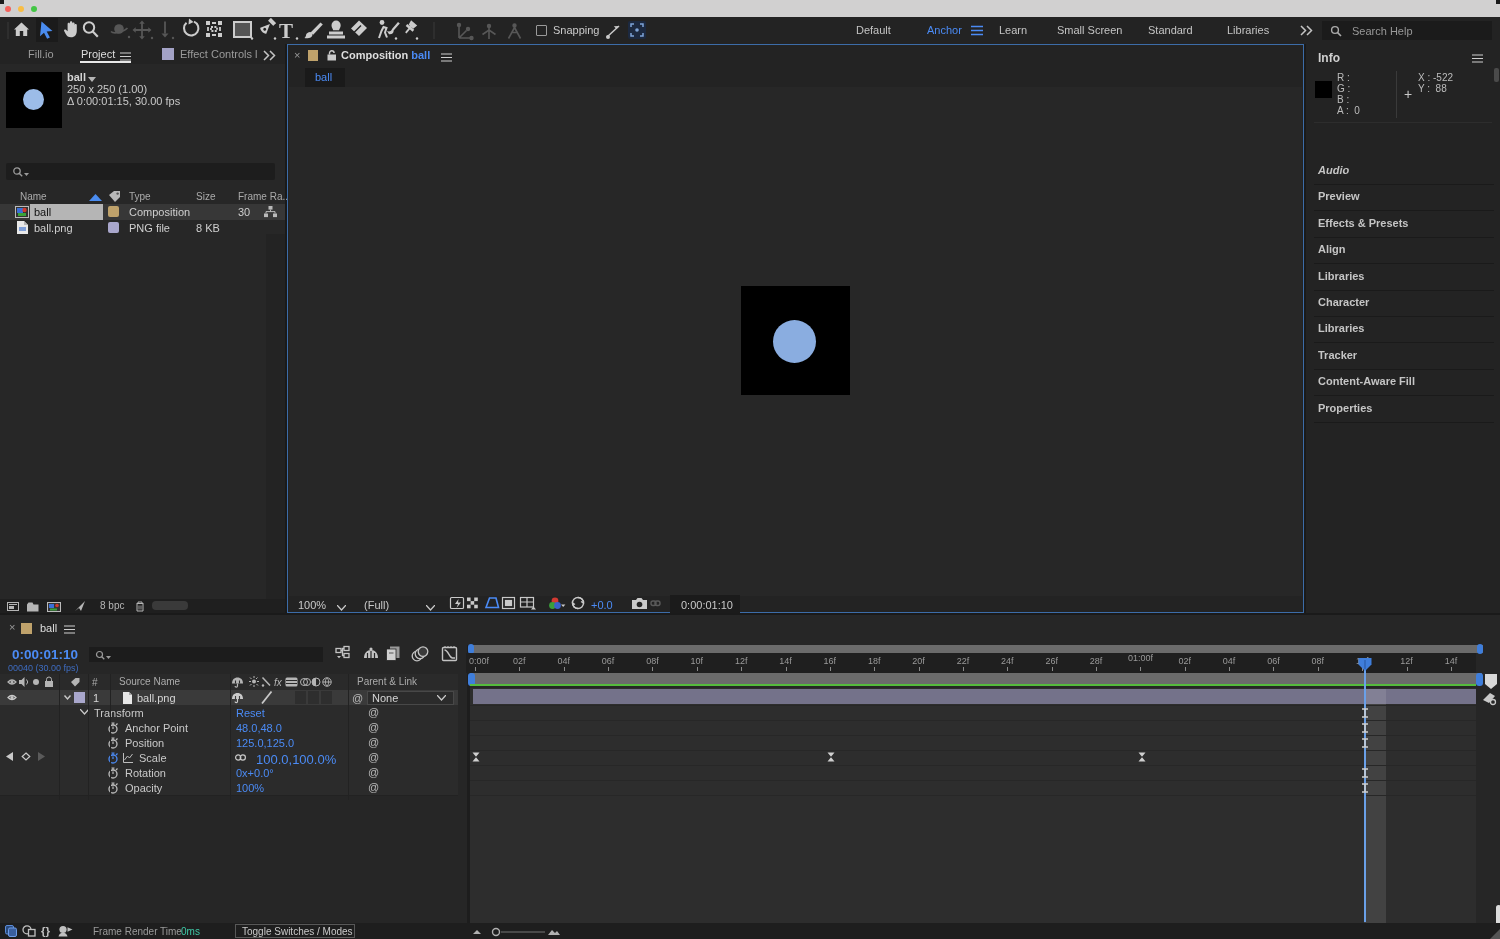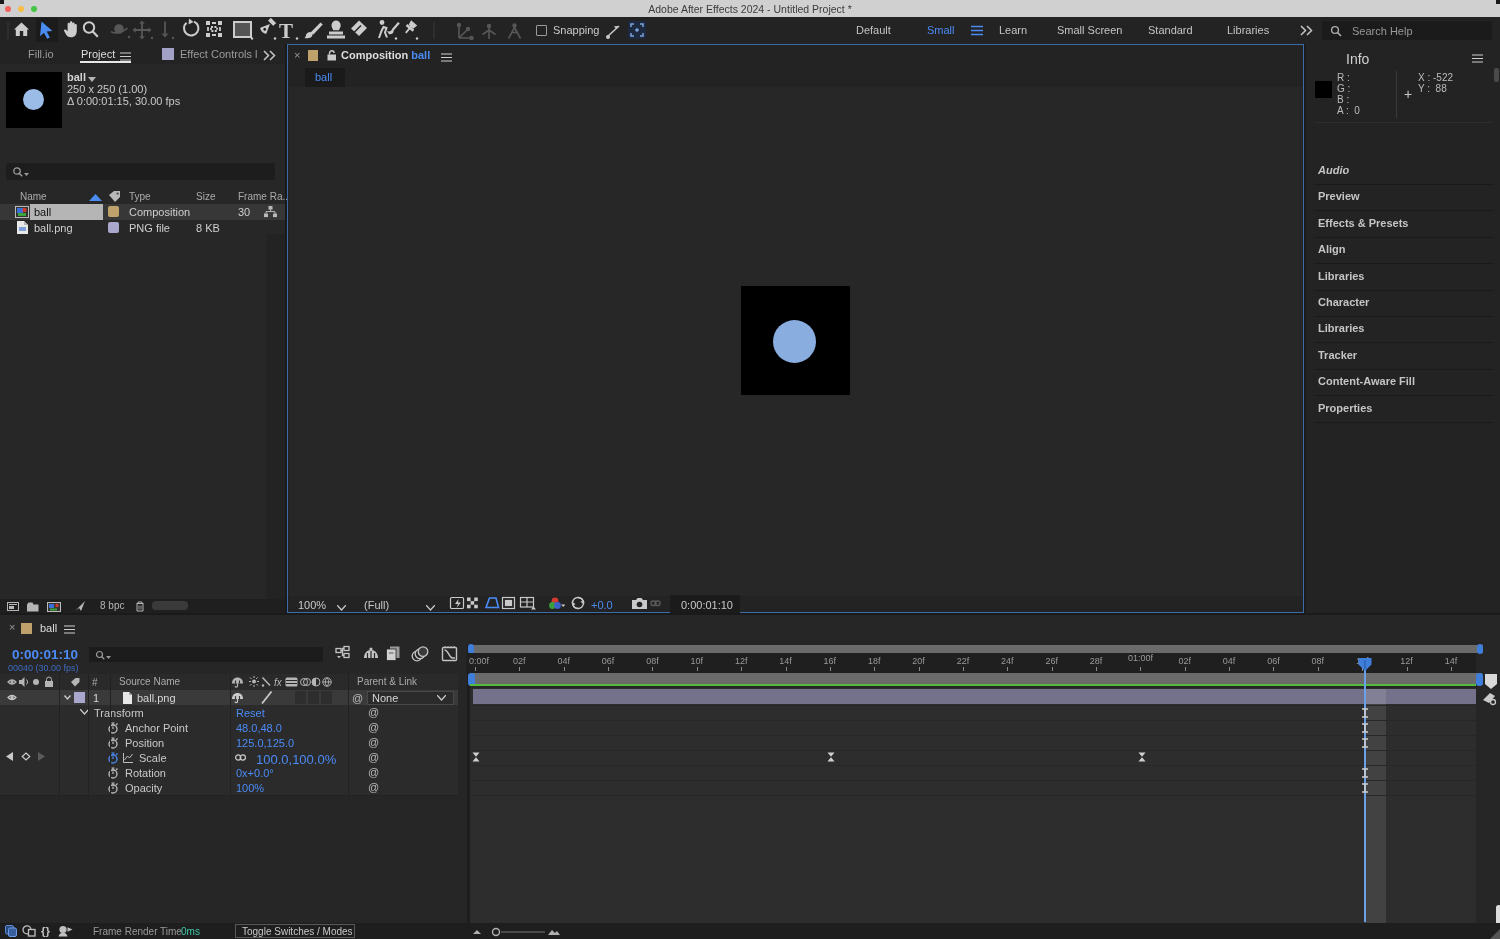--- a/index.html
+++ b/index.html
@@ -11,21 +11,20 @@
 </head>
 <body>
 <div id="stage">
 
 <div class="abs" style="left:0;top:0;width:1500px;height:17px;background:#d1d0d0;">
   <div class="abs" style="left:0;top:0;width:4px;height:4px;background:#1a1a1a;"></div>
   <div class="abs" style="left:1496px;top:0;width:4px;height:4px;background:#1a1a1a;"></div>
   <div class="abs" style="left:5px;top:6px;width:6px;height:6px;border-radius:3px;background:#f4605a;"></div>
   <div class="abs" style="left:18px;top:6px;width:6px;height:6px;border-radius:3px;background:#f8bd45;"></div>
   <div class="abs" style="left:31px;top:6px;width:6px;height:6px;border-radius:3px;background:#43c645;"></div>
-  <div class="txt" style="left:0;top:3px;width:1500px;text-align:center;font-size:10.5px;color:#3c3c3c;">Adobe After Effects 2024 - Untitled Project *</div>
 </div>
 
 <div class="abs" id="toolbar" style="left:0;top:17px;width:1500px;height:27px;background:#232323;">
   <svg class="abs" style="left:0;top:0;" width="700" height="27" id="toolsvg">
         <path d="M8 5v17" stroke="#3a3a3a"></path>
         <path d="M434 5v17" stroke="#3a3a3a"></path>
         <path d="M14 12.5l7.5-7 7.5 7h-1.8v6.5H15.8V12.5z" fill="#cccccc"></path>
         <rect x="19.8" y="14" width="3.4" height="5" fill="#232323"></rect>
         <rect x="36" y="1" width="22" height="24" fill="#1b1b1b"></rect>
         <path d="M41.5 4.5L52.5 14l-5.8 0.6 3.2 5.8-2.8 1.4-3.1-6L40 19.2z" fill="#4a8cf0"></path>
@@ -85,21 +84,21 @@
           <circle cx="459" cy="8" r="1.4" fill="#575757"></circle>
           <circle cx="471.5" cy="21" r="1.4" fill="#575757"></circle>
           <circle cx="468" cy="12" r="1.4" fill="#575757"></circle>
           <path d="M489 22V11M482.5 17.5l6.5-4.5 6.5 4.5"></path>
           <circle cx="489" cy="9" r="1.4" fill="#575757"></circle>
           <path d="M508.5 21.5l6-11 6 11M511.5 15.5h6.5"></path>
           <circle cx="514.5" cy="8.5" r="1.4" fill="#575757"></circle>
         </g>
       </svg>
   <div class="txt" style="left:856px;top:7px;font-size:11px;color:#c4c4c4;">Default</div>
-  <div class="txt" style="left:927px;top:7px;font-size:11px;color:#4b8bf5;">Small</div>
+  <div class="txt" style="left:927px;top:7px;font-size:11px;color:#4b8bf5;">Anchor</div>
   <svg class="abs" style="left:971px;top:8px;" width="12" height="11">
         <path d="M0 1.5h12M0 5.5h12M0 9.5h12" stroke="#4b8bf5" stroke-width="1.6"></path>
       </svg>
   <div class="txt" style="left:999px;top:7px;font-size:11px;color:#c4c4c4;">Learn</div>
   <div class="txt" style="left:1057px;top:7px;font-size:11px;color:#c4c4c4;">Small Screen</div>
   <div class="txt" style="left:1148px;top:7px;font-size:11px;color:#c4c4c4;">Standard</div>
   <div class="txt" style="left:1227px;top:7px;font-size:11px;color:#c4c4c4;">Libraries</div>
   <svg class="abs" style="left:1300px;top:8px;" width="14" height="11">
         <path d="M1 1l4.5 4.5L1 10M7 1l4.5 4.5L7 10" stroke="#c4c4c4" stroke-width="1.5" fill="none"></path>
       </svg>
@@ -281,21 +280,21 @@
           <rect x="363" y="8" width="5" height="4.5" rx="2"></rect>
           <rect x="367" y="8" width="5" height="4.5" rx="2"></rect>
         </g>
       </svg>
   <div class="txt" style="left:303px;top:554px;font-size:11px;color:#4b8bf5;">+0.0</div>
   <div class="abs" style="left:382px;top:550px;width:70px;height:18px;background:#1b1b1b;"></div>
   <div class="txt" style="left:393px;top:554px;font-size:11px;color:#c9c9c9;">0:00:01:10</div>
 </div>
 
 <div class="abs" id="rightpanel" style="left:1306px;top:44px;width:194px;height:569px;background:#232323;">
-  <div class="txt" style="left:12px;top:7px;font-size:14px;font-weight:normal;color:#d0d0d0;margin-left:28px;">Info</div>
+  <div class="txt" style="left:12px;top:7px;font-size:12px;font-weight:bold;color:#d0d0d0;">Info</div>
   <svg class="abs" style="left:166px;top:10px;" width="11" height="9">
         <path d="M0 1h11M0 4.5h11M0 8h11" stroke="#cfcfcf" stroke-width="1.1"></path>
       </svg>
   <div class="abs" style="left:188px;top:24px;width:5px;height:14px;background:#4a4a4a;border-radius:2px;"></div>
 
   <div class="abs" style="left:9px;top:37px;width:17px;height:17px;background:#000;"></div>
   <div class="txt" style="left:31px;top:28px;font-size:10px;color:#bcbcbc;">R :</div>
   <div class="txt" style="left:31px;top:39px;font-size:10px;color:#bcbcbc;">G :</div>
   <div class="txt" style="left:31px;top:50px;font-size:10px;color:#bcbcbc;">B :</div>
   <div class="txt" style="left:31px;top:61px;font-size:10px;color:#bcbcbc;">A :&nbsp;&nbsp;0</div>

